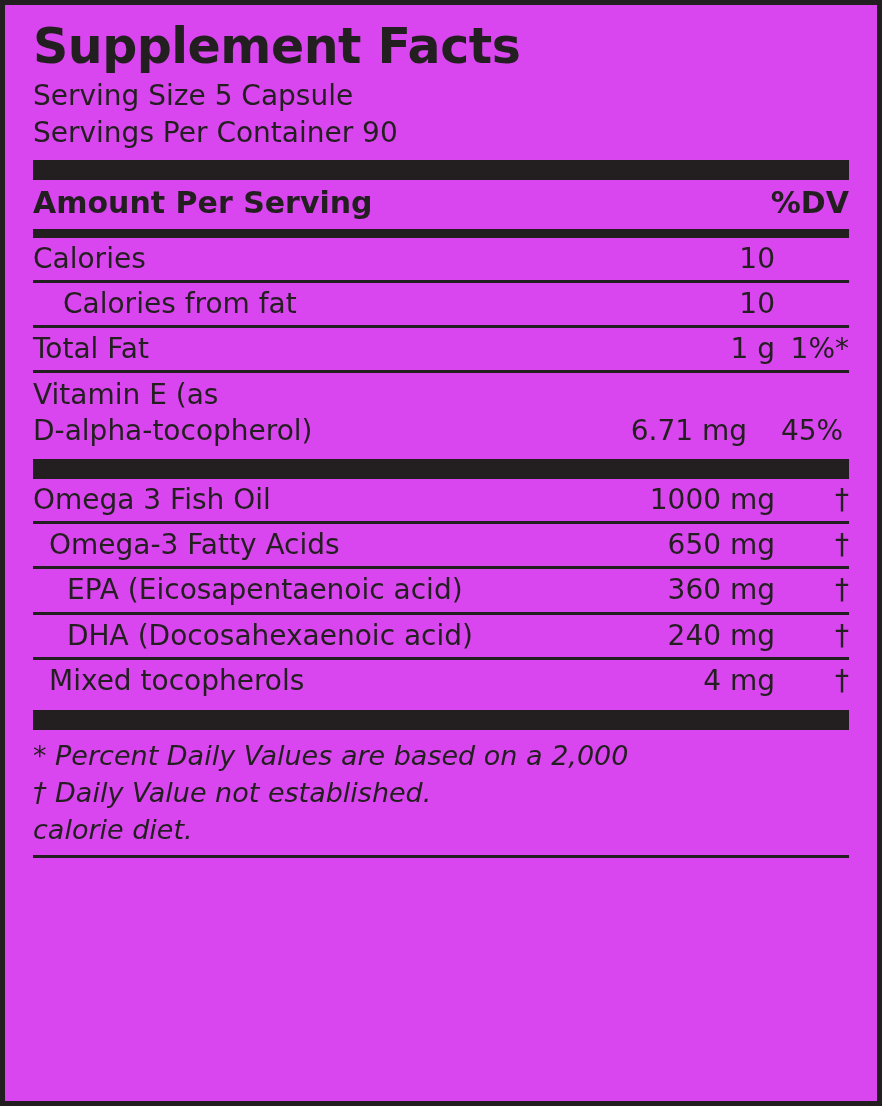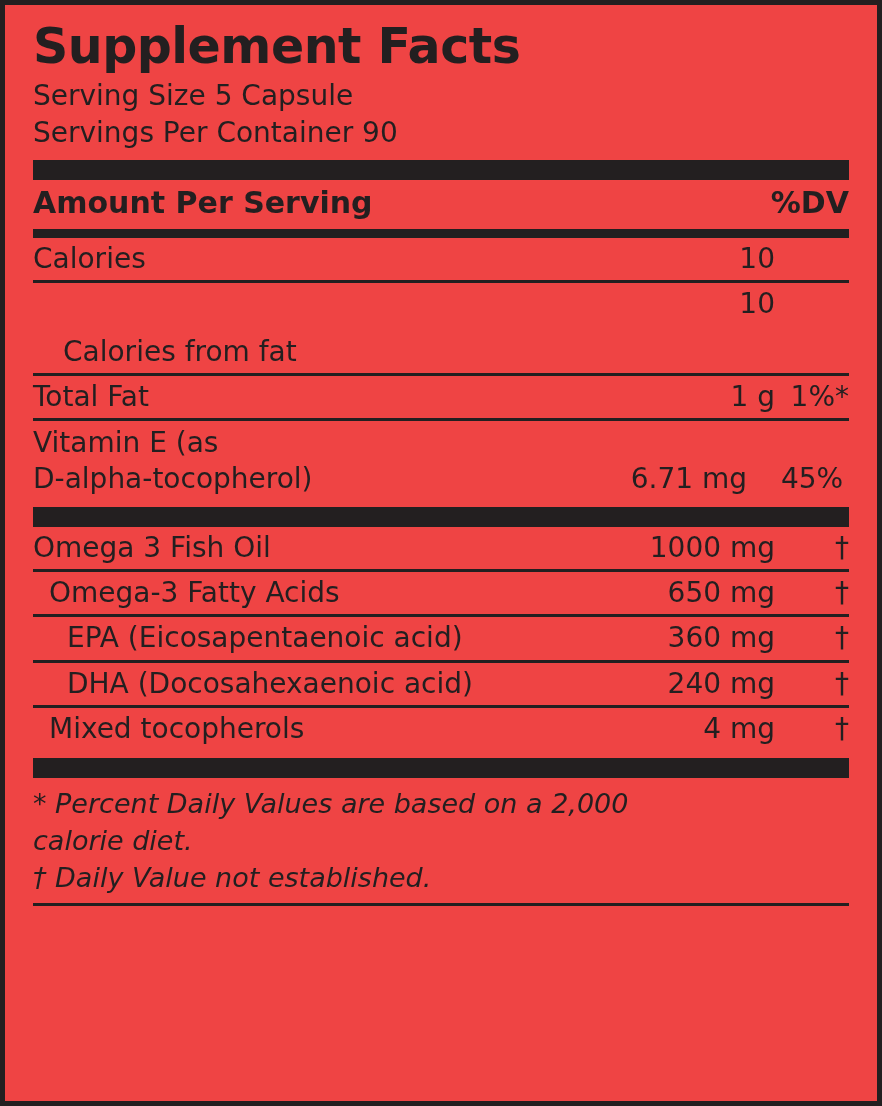--- a/index.html
+++ b/index.html
@@ -13,21 +13,21 @@
     font-family: "DejaVu Sans", sans-serif;
     color: #231f20;
     overflow: hidden;
   }
   .panel {
     position: relative;
     width: 882px;
     height: 1106px;
     box-sizing: border-box;
     border: 5px solid #231f20;
-    background: #ef4444;
+    background: #d946ef;
     padding: 14px 28px 0 28px;
   }
   .title {
     font-size: 49px;
     font-weight: bold;
     letter-spacing: -0.5px;
     line-height: 1.05;
     margin: 2px 0 6px 0;
   }
   .serving {
@@ -72,21 +72,21 @@
     white-space: nowrap;
   }
   .row.head {
     font-weight: bold;
     font-size: 30px;
     padding: 5px 0 7px 0;
   }
   .row.head .dv {
     flex: 0 0 auto;
   }
-  .indent1 .name { padding-left: 30px; margin-top: 48px; }
+  .indent1 .name { padding-left: 30px; }
   .indent-sm .name { padding-left: 16px; }
   .indent2 .name { padding-left: 34px; }
   .wrap2 {
     font-size: 28px;
     line-height: 1.28;
     padding: 4px 0 2px 0;
   }
   .wrap2 .line1 { display: block; }
   .wrap2 .line2 {
     display: flex;
@@ -198,20 +198,20 @@
   <div class="row indent-sm">
     <span class="name">Mixed tocopherols</span>
     <span class="amount">4 mg</span>
     <span class="dv">†</span>
   </div>
 
   <div class="rule-thick"></div>
 
   <div class="footnotes">
     <p>* Percent Daily Values are based on a 2,000</p>
+    <p>† Daily Value not established.</p>
     <p>calorie diet.</p>
-    <p>† Daily Value not established.</p>
   </div>
 
   <div class="rule-thin"></div>
 
 
 </div>
 
 </body></html>

